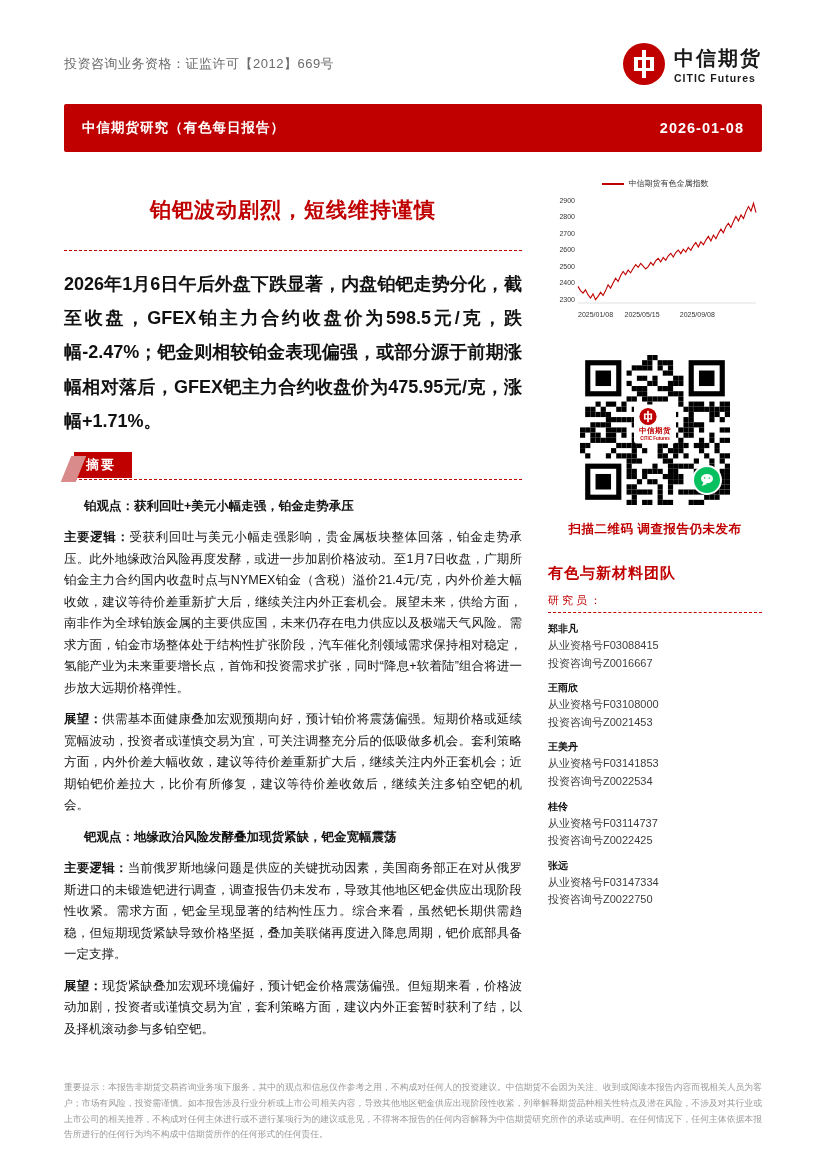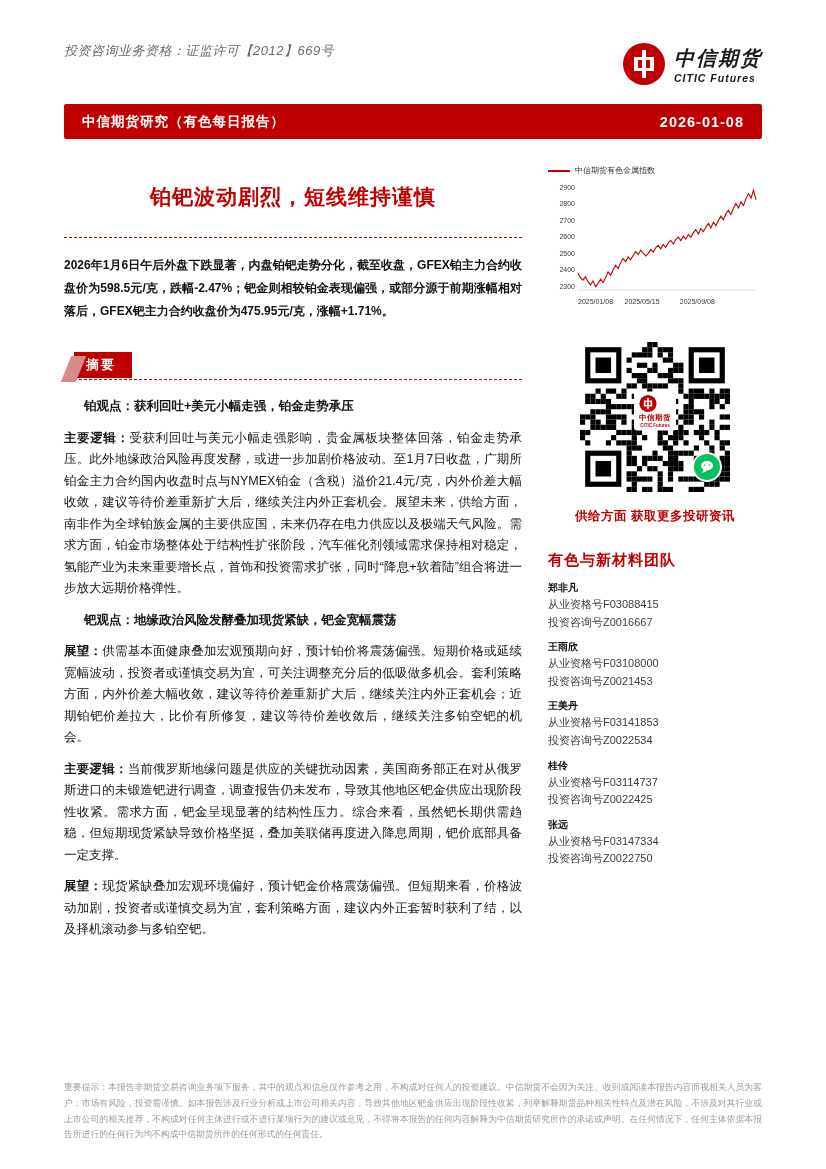--- a/index.html
+++ b/index.html
@@ -4,29 +4,29 @@
 <style>
   * { box-sizing: border-box; margin: 0; padding: 0; }
   html,body { background:#ffffff; }
   body { font-family: "Liberation Sans", "DejaVu Sans", sans-serif; }
   .page {
     width: 826px; height: 1169px; margin: 0 auto; background:#fff;
     padding: 42px 64px 26px 64px; overflow: hidden;
     display: flex; flex-direction: column;
   }
   
-  .top { display:flex; justify-content:space-between; align-items:flex-start;font-style:italic; }
+  .top { display:flex; justify-content:space-between; align-items:center; }
   .qual { color:#6b6b6b; font-size:13px; letter-spacing:.5px; }
   .logo { display:flex; align-items:center; gap:8px; }
   .logo-mark svg { display:block; }
   .logo-cn { color:#1a1a1a; font-size:20px; font-weight:bold; letter-spacing:2px; }
   .logo-en { color:#1a1a1a; font-size:10.5px; font-weight:bold; letter-spacing:1px; }
   
   .banner {
-    margin-top: 18px; background:#c00000; color:#fff; height:35px;
+    margin-top: 18px; background:#c00000; color:#fff; height:48px;
     display:flex; align-items:center; justify-content:space-between;
     padding: 0 18px; border-radius:2px;
   }
   .banner-title { font-size:13.5px; font-weight:bold; letter-spacing:1px; }
   .banner-date { font-size:14.5px; font-weight:bold; letter-spacing:1px;text-align:right; }
   
   .columns { display:flex; gap:26px; margin-top:22px; flex:1; min-height:0; }
   .col-left { flex:1; min-width:0; }
   .col-right { width:214px; flex-shrink:0; }
   
@@ -34,27 +34,27 @@
   .badge-row { margin-left:10px; height:24px; }
   .badge {
     position:relative; display:inline-block; background:#c00000; color:#fff;
     font-size:13px; font-weight:bold; padding:4px 16px 4px 12px; letter-spacing:2px; z-index:1;
   }
   .badge::before {
     content:""; position:absolute; left:-8px; top:4px; width:15px; height:100%;
     background:#d98b8b; transform:skewX(-22deg); z-index:-1;
   }
   .dashed { border-bottom:1px dashed #c00000; margin:3px 0 16px; }
-  .highlights { font-size:12px; font-weight:bold; line-height:1.9; text-align:justify; color:#111; margin:0 0 30px; }
+  .highlights { font-size:18px; font-weight:bold; line-height:1.9; text-align:justify; color:#111; margin:0 0 14px; }
   .body-p { font-size:12.5px; line-height:1.72; color:#151515; text-align:justify; margin:0 0 10px; }
   .body-p strong { font-weight:bold; }
   .body-p.all-bold { font-weight:bold;margin-left:20px; }
   
   .chart-block { margin-top:4px; }
-  .legend { display:flex; align-items:center; gap:5px; margin-bottom:2px; }
+  .legend { display:flex; align-items:center; justify-content:center; gap:5px; margin-bottom:2px; }
   .legend-line { width:22px; height:2px; background:#c00000; display:inline-block; }
   .legend-label { font-size:8px; color:#333; }
   .qr-wrap { position:relative; width:150px; height:150px; margin:30px auto 0; }
   .qr-wrap svg { display:block; }
   .qr-center {
     position:absolute; left:50%; top:46%; transform:translate(-50%,-50%);
     background:#fff; padding:3px 5px; text-align:center; border-radius:3px;
   }
   .qr-center .qc-cn { color:#c00000; font-size:7.5px; font-weight:bold; letter-spacing:.5px; white-space:nowrap; }
   .qr-center .qc-en { color:#c00000; font-size:4.5px; font-weight:bold; white-space:nowrap; }
@@ -113,22 +113,22 @@
       <p class="highlights">2026年1月6日午后外盘下跌显著，内盘铂钯走势分化，截至收盘，GFEX铂主力合约收盘价为598.5元/克，跌幅-2.47%；钯金则相较铂金表现偏强，或部分源于前期涨幅相对落后，GFEX钯主力合约收盘价为475.95元/克，涨幅+1.71%。</p>
 
       <div class="badge-row">
         <span class="badge">摘要</span>
       </div>
       <div class="dashed"></div>
 
       <div id="paragraphs">
           <p class="body-p all-bold"><strong>铂观点：</strong>获利回吐+美元小幅走强，铂金走势承压</p>
           <p class="body-p"><strong>主要逻辑：</strong>受获利回吐与美元小幅走强影响，贵金属板块整体回落，铂金走势承压。此外地缘政治风险再度发酵，或进一步加剧价格波动。至1月7日收盘，广期所铂金主力合约国内收盘时点与NYMEX铂金（含税）溢价21.4元/克，内外价差大幅收敛，建议等待价差重新扩大后，继续关注内外正套机会。展望未来，供给方面，南非作为全球铂族金属的主要供应国，未来仍存在电力供应以及极端天气风险。需求方面，铂金市场整体处于结构性扩张阶段，汽车催化剂领域需求保持相对稳定，氢能产业为未来重要增长点，首饰和投资需求扩张，同时“降息+软着陆”组合将进一步放大远期价格弹性。</p>
+          <p class="body-p"><strong>展望：</strong>供需基本面健康叠加宏观预期向好，预计铂价将震荡偏强。短期价格或延续宽幅波动，投资者或谨慎交易为宜，可关注调整充分后的低吸做多机会。套利策略方面，内外价差大幅收敛，建议等待价差重新扩大后，继续关注内外正套机会；近期铂钯价差拉大，比价有所修复，建议等待价差收敛后，继续关注多铂空钯的机会。</p>
           <p class="body-p all-bold"><strong>钯观点：</strong>地缘政治风险发酵叠加现货紧缺，钯金宽幅震荡</p>
-          <p class="body-p"><strong>展望：</strong>供需基本面健康叠加宏观预期向好，预计铂价将震荡偏强。短期价格或延续宽幅波动，投资者或谨慎交易为宜，可关注调整充分后的低吸做多机会。套利策略方面，内外价差大幅收敛，建议等待价差重新扩大后，继续关注内外正套机会；近期铂钯价差拉大，比价有所修复，建议等待价差收敛后，继续关注多铂空钯的机会。</p>
           <p class="body-p"><strong>主要逻辑：</strong>当前俄罗斯地缘问题是供应的关键扰动因素，美国商务部正在对从俄罗斯进口的未锻造钯进行调查，调查报告仍未发布，导致其他地区钯金供应出现阶段性收紧。需求方面，钯金呈现显著的结构性压力。综合来看，虽然钯长期供需趋稳，但短期现货紧缺导致价格坚挺，叠加美联储再度进入降息周期，钯价底部具备一定支撑。</p>
           <p class="body-p"><strong>展望：</strong>现货紧缺叠加宏观环境偏好，预计钯金价格震荡偏强。但短期来看，价格波动加剧，投资者或谨慎交易为宜，套利策略方面，建议内外正套暂时获利了结，以及择机滚动参与多铂空钯。</p>
         </div>
     </div>
 
     <aside class="col-right">
 
       <div class="chart-block">
         <div class="legend">
           <span class="legend-line"></span>
@@ -465,23 +465,24 @@
         <div class="qr-green">
           <svg width="20" height="20" viewBox="0 0 30 30">
             <ellipse cx="15" cy="13" rx="9" ry="7" fill="#ffffff"></ellipse>
             <path d="M10 18 l-3 6 8-3z" fill="#ffffff"></path>
             <circle cx="11.5" cy="12" r="1.2" fill="#07c160"></circle>
             <circle cx="18.5" cy="12" r="1.2" fill="#07c160"></circle>
           </svg>
         </div>
       </div>
 
-      <div class="scan-tip">供给方面 获取更多投研资讯</div>
+      <div class="scan-tip">扫描二维码 调查报告仍未发布</div>
 
       <div class="team">有色与新材料团队</div>
+      <div class="researcher-label">研究员：</div>
       <div id="researchers">
           <div class="researcher">
             <div class="r-name">郑非凡</div>
             <div class="r-cred">从业资格号F03088415</div>
             <div class="r-cred">投资咨询号Z0016667</div>
           </div>
           <div class="researcher">
             <div class="r-name">王雨欣</div>
             <div class="r-cred">从业资格号F03108000</div>
             <div class="r-cred">投资咨询号Z0021453</div>

